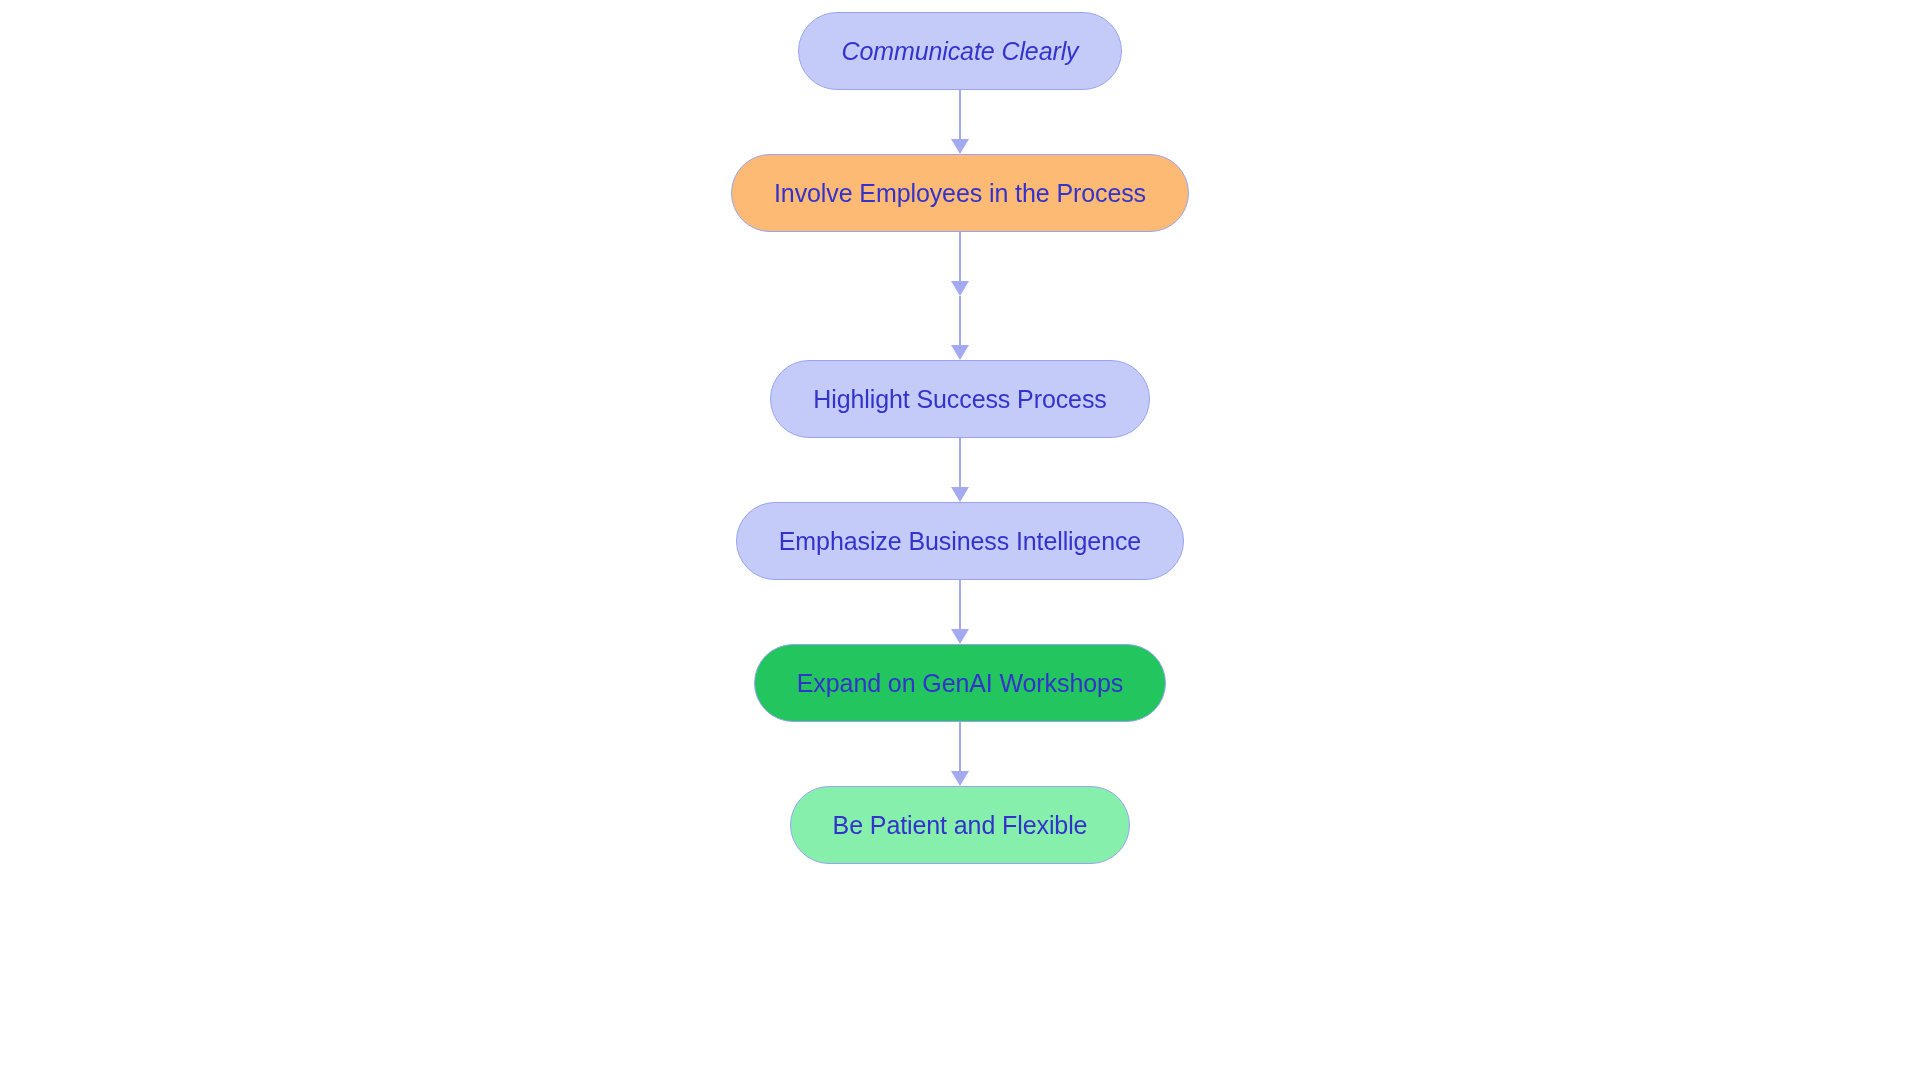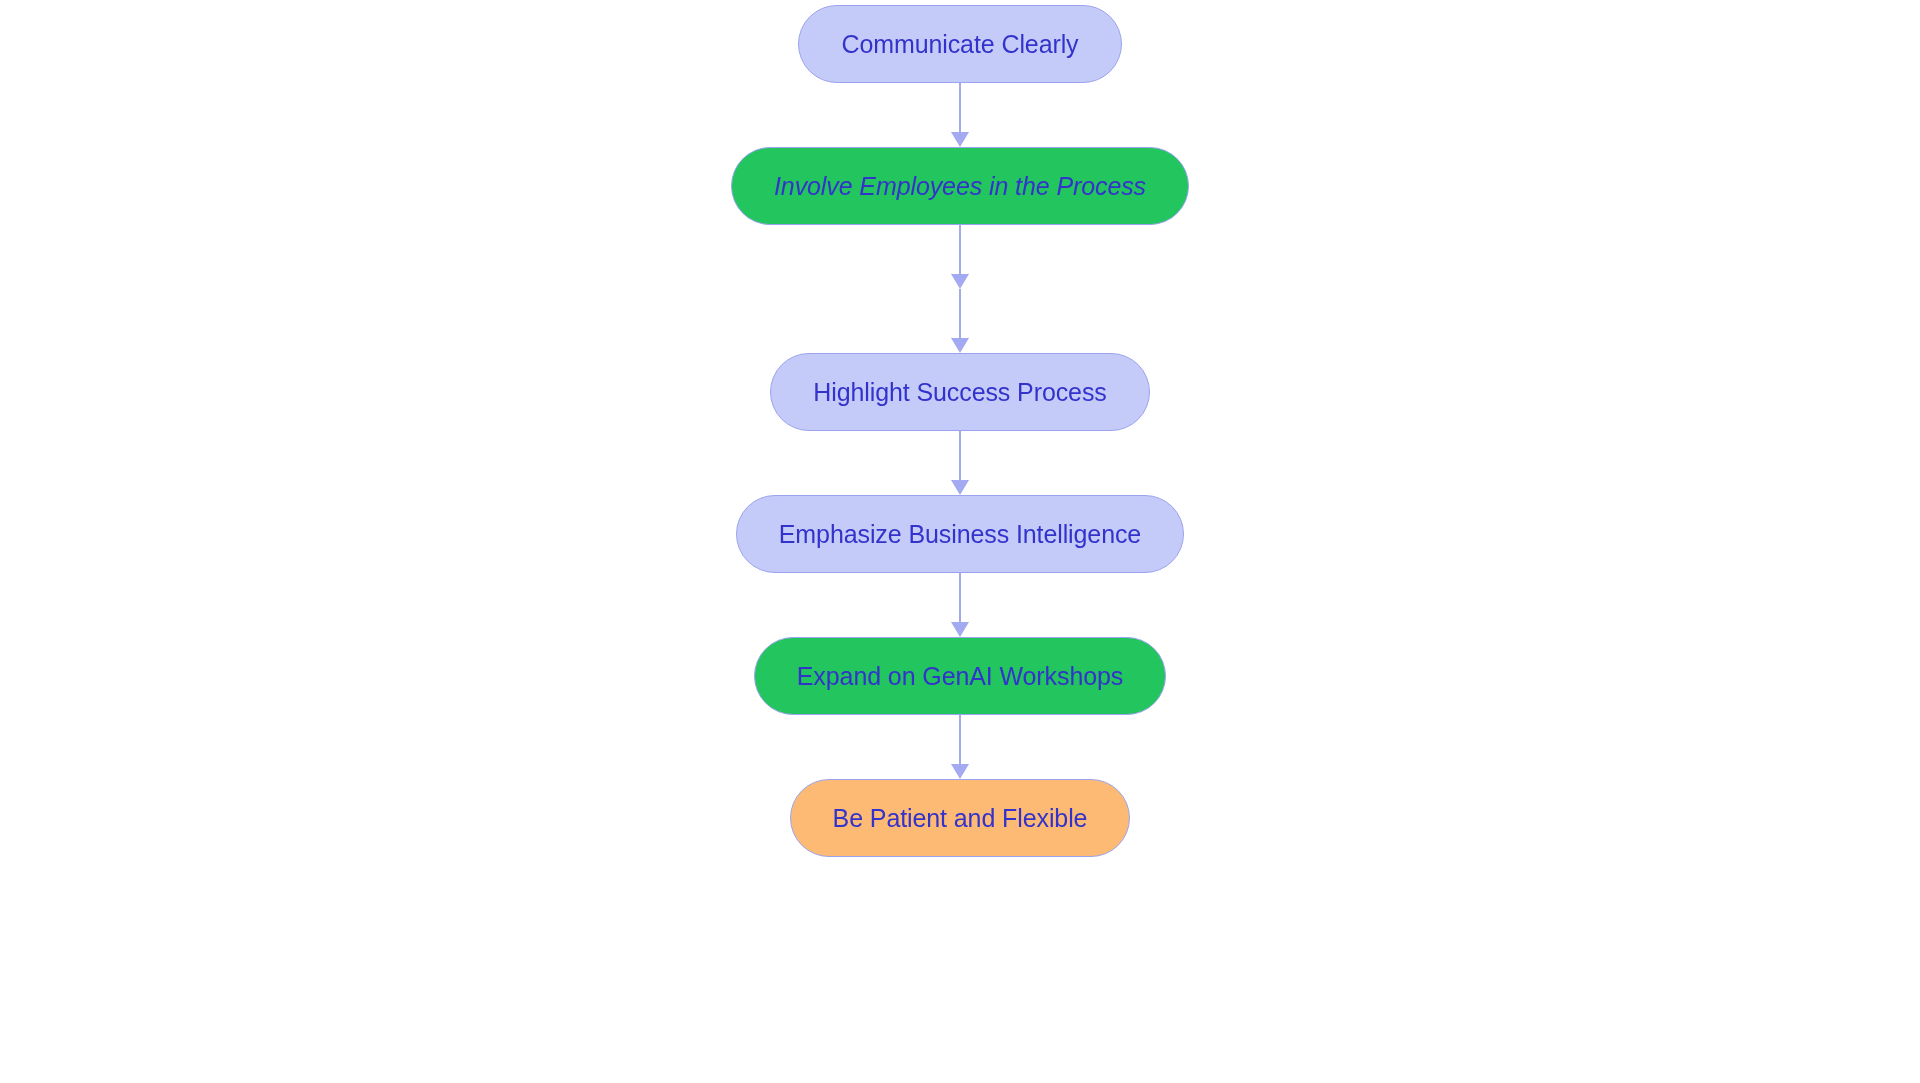--- a/index.html
+++ b/index.html
@@ -79,38 +79,38 @@
   .connector .arrowhead {
     width: 0;
     height: 0;
     border-left: 9px solid transparent;
     border-right: 9px solid transparent;
     border-top: 15px solid #a3aaf2;
     margin-top: -1px;
   }
 
   
-  .row-0  { margin-top: 5px; }
+  .row-0  { margin-top: 12px; font-style: italic; }
 </style>
 </head>
 <body style="background: rgb(255, 255, 255);">
 
 <div id="flowchart" style="background: rgb(255, 255, 255);">
   <div class="flow-column">
 
     <div class="node row-0" style="background: rgb(197, 203, 249); border-color: rgb(154, 163, 239); color: rgb(51, 51, 204);">
       <span class="node-label">Communicate Clearly</span>
     </div>
 
     <div class="connector">
       <div class="stem" style="background: rgb(163, 170, 242);"></div>
       <div class="arrowhead" style="border-top-color: rgb(163, 170, 242);"></div>
     </div>
 
-    <div class="node" style="background: #22c55e; border-color: rgb(154, 163, 239); color: rgb(51, 51, 204); font-style: italic;">
+    <div class="node" style="background: #fdba74; border-color: rgb(154, 163, 239); color: rgb(51, 51, 204);">
       <span class="node-label">Involve Employees in the Process</span>
     </div>
 
     <div class="connector">
       <div class="stem" style="background: rgb(163, 170, 242);"></div>
       <div class="arrowhead" style="border-top-color: rgb(163, 170, 242);"></div>
     </div>
 
 
     <div class="connector">
@@ -138,18 +138,18 @@
 
     <div class="node" style="background: #22c55e; border-color: rgb(154, 163, 239); color: rgb(51, 51, 204);">
       <span class="node-label">Expand on GenAI Workshops</span>
     </div>
 
     <div class="connector">
       <div class="stem" style="background: rgb(163, 170, 242);"></div>
       <div class="arrowhead" style="border-top-color: rgb(163, 170, 242);"></div>
     </div>
 
-    <div class="node" style="background: #fdba74; border-color: rgb(154, 163, 239); color: rgb(51, 51, 204);">
+    <div class="node" style="background: #86efac; border-color: rgb(154, 163, 239); color: rgb(51, 51, 204);">
       <span class="node-label">Be Patient and Flexible</span>
     </div>
 
   </div>
 </div>
 
 </body></html>

